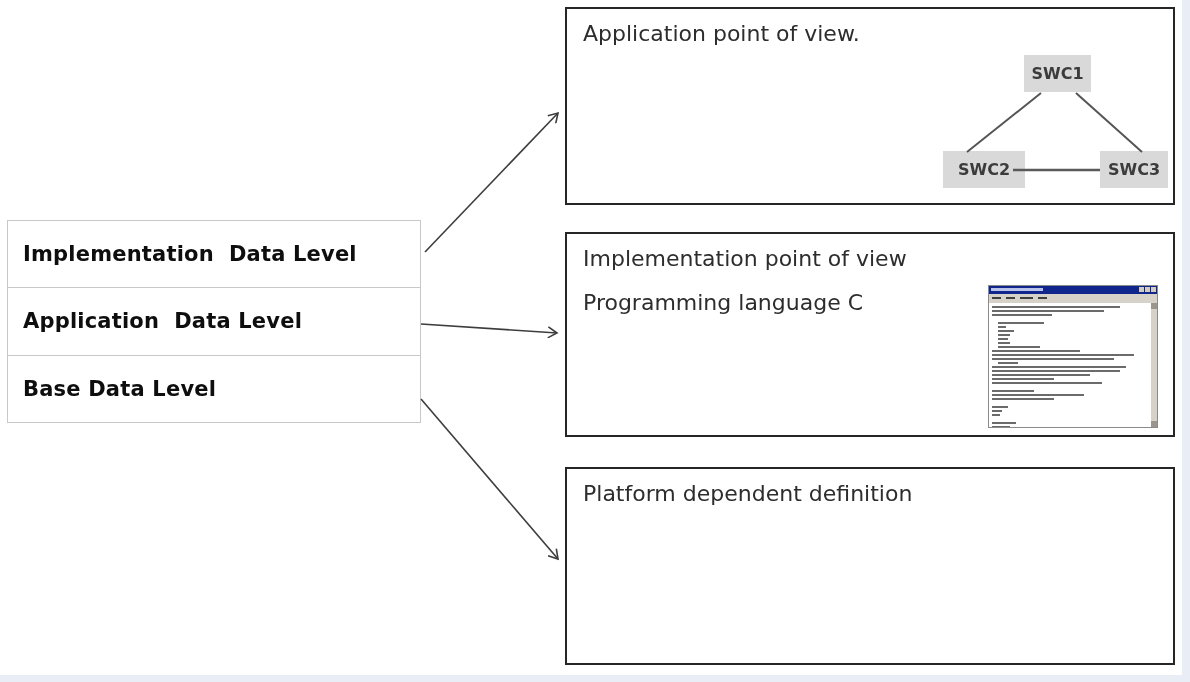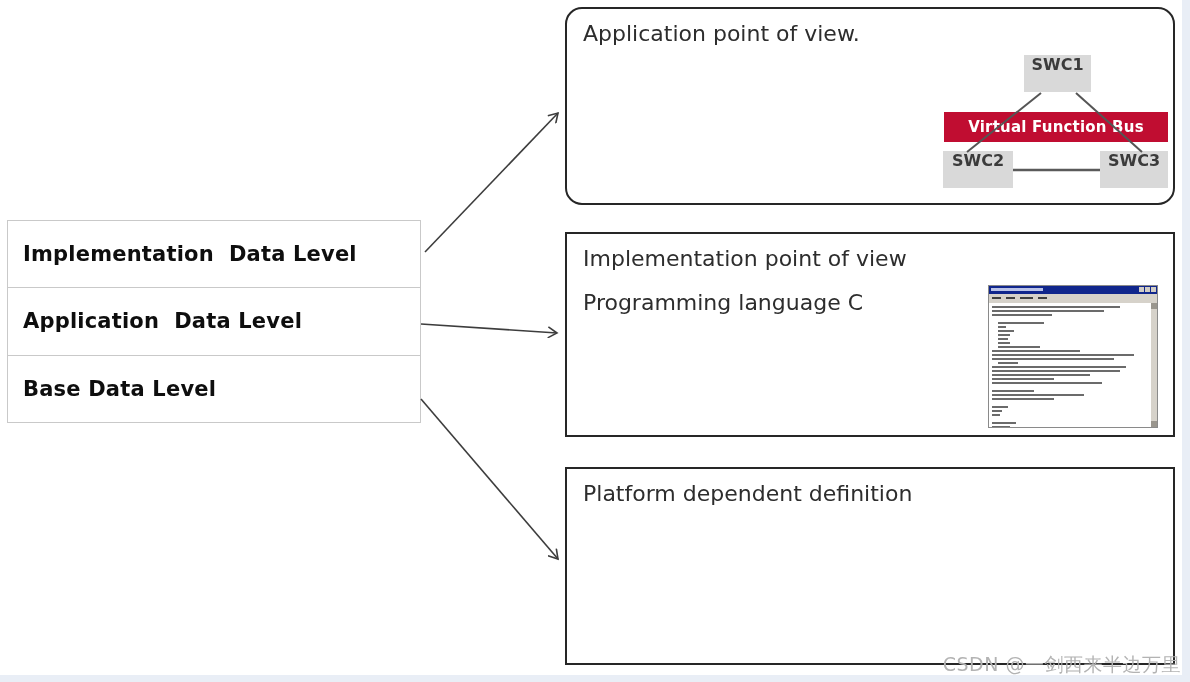--- a/index.html
+++ b/index.html
@@ -22,31 +22,31 @@
   .panel .row + .row{border-top:1px solid var(--panel-border);}
   .panel .row span{
     font-weight:bold;font-size:21px;color:#0e0e0e;white-space:pre;letter-spacing:.2px;
   }
   
   .vbox{
     position:absolute;left:565px;width:610px;background:#fff;
     border:2px solid var(--box-border);box-sizing:border-box;
   }
   .vbox .box-text{padding:3px 16px 0;font-size:22px;line-height:44px;color:var(--heading);}
-  #box1{top:7px;height:198px;border-radius:17px;}
+  #box1{top:7px;height:198px;}
   #box2{top:232px;height:205px;}
   #box3{top:467px;height:198px;}
   
   .swc{
     position:absolute;background:var(--swc-gray);color:#3b3b3b;
-    font-weight:bold;font-size:16px;display:flex;align-items:flex-start;justify-content:center;
+    font-weight:bold;font-size:16px;display:flex;align-items:center;justify-content:center;
     z-index:4;
   }
   #swc1{left:1024px;top:55px;width:67px;height:37px;}
-  #swc2{left:943px;top:151px;width:70px;height:37px;}
+  #swc2{left:943px;top:151px;width:82px;height:37px;}
   #swc3{left:1100px;top:151px;width:68px;height:37px;}
   .vfb-bar{
     position:absolute;left:944px;top:112px;width:224px;height:30px;background:var(--vfb-red);
     color:#fff;font-weight:bold;font-size:15px;display:flex;align-items:center;justify-content:center;
     z-index:3;letter-spacing:.2px;
   }
   .vfb-stem{
     position:absolute;left:1024px;top:142px;width:66px;height:50px;background:var(--vfb-red);
     color:#f2d4db;font-weight:bold;font-size:15px;display:flex;justify-content:center;align-items:flex-start;
     padding-top:1px;box-sizing:border-box;z-index:3;
@@ -113,23 +113,20 @@
     </div>
   </div>
 
   <div class="vbox" id="box3">
     <div class="box-text">
       <div>Platform dependent definition</div>
       <div></div>
     </div>
   </div>
 
-  <div class="vfb-bar">
-    <span>Virtual Function Bus</span>
-  </div>
   <div class="swc" id="swc1">
     <span>SWC1</span>
   </div>
   <div class="swc" id="swc2">
     <span>SWC2</span>
   </div>
   <div class="swc" id="swc3">
     <span>SWC3</span>
   </div>
 
@@ -197,18 +194,17 @@
 
     <line x1="425" y1="252" x2="558" y2="113" stroke="#3d3d3d" stroke-width="1.6" marker-end="url(#arrowhead)"></line>
     <line x1="421" y1="324" x2="557" y2="333" stroke="#3d3d3d" stroke-width="1.6" marker-end="url(#arrowhead)"></line>
     <line x1="421" y1="399" x2="558" y2="559" stroke="#3d3d3d" stroke-width="1.6" marker-end="url(#arrowhead)"></line>
 
     <line x1="1041" y1="93" x2="967" y2="152" stroke="#555" stroke-width="2"></line>
     <line x1="1076" y1="93" x2="1142" y2="152" stroke="#555" stroke-width="2"></line>
     <line x1="1013" y1="170" x2="1100" y2="170" stroke="#5a5a5a" stroke-width="2.4"></line>
   </svg>
 
-  <div class="watermark">CSDN @一剑西来半边万里</div>
 
   <div class="edge-right"></div>
   <div class="edge-bottom"></div>
 
 </div>
 
 </body></html>

